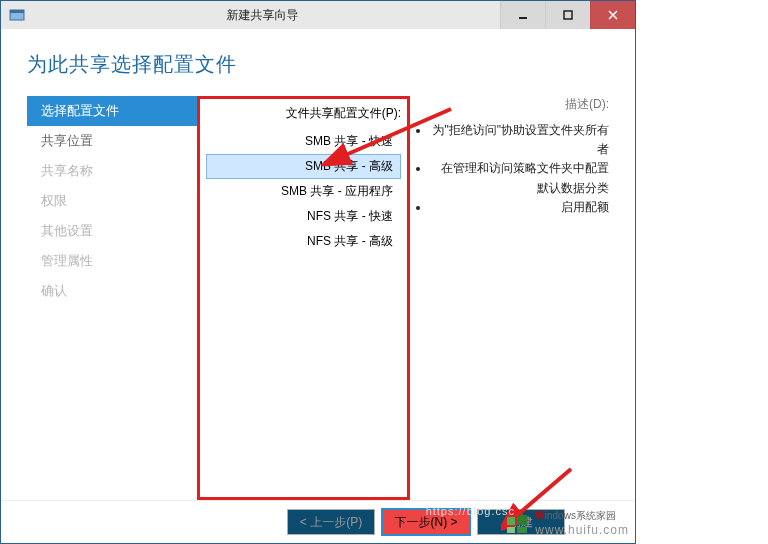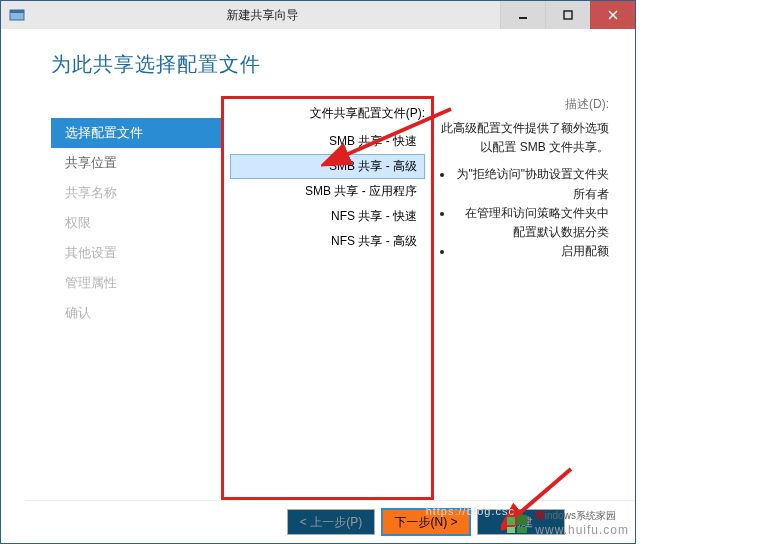--- a/index.html
+++ b/index.html
@@ -5,41 +5,41 @@
   html,body{margin:0;padding:0;font-family:"Microsoft YaHei","Segoe UI",sans-serif;font-size:12px;background:#fff;}
   .window{width:636px;height:544px;position:relative;box-sizing:border-box;border:1px solid #2e5f8a;background:#fff;overflow:hidden;}
   .titlebar{height:28px;background:#e8e8e8;border-bottom:1px solid #d0d0d0;display:flex;align-items:center;}
   .titlebar .icon{width:16px;height:16px;margin-left:8px;display:inline-block;}
   .titlebar .title{flex:1;text-align:center;font-size:12px;color:#222;}
   .win-btns{display:flex;height:100%;}
   .win-btn{width:44px;height:100%;display:flex;align-items:center;justify-content:center;font-family:Arial;font-size:14px;border-left:1px solid rgba(0,0,0,.05);} 
   .win-min{background:#d9d9d9;}
   .win-max{background:#d9d9d9;}
   .win-close{background:#c75050;color:#fff;}
-  .content{position:absolute;top:28px;left:0;right:0;bottom:0;background:#fff;display:flex;flex-direction:column;padding-left:24px;}
+  .content{position:absolute;top:28px;left:0;right:0;bottom:0;background:#fff;display:flex;flex-direction:column;}
   .heading{color:#1e6aa7;font-size:20px;padding:22px 0 18px 26px;letter-spacing:1px;}
   .body{flex:1;display:flex;padding:0 26px 0 26px;}
-  .sidebar{width:170px;flex:none;margin-top:22px;}
+  .sidebar{width:170px;flex:none;}
   .side-item{padding:6px 14px;color:#666;font-size:13px;cursor:default;}
   .side-item.active{background:#2a8dd4;color:#fff;}
   .side-item.disabled{color:#b5b5b5;}
   .main{flex:1;display:flex;text-align:right;}
   .profile-box{width:195px;border:3px solid #e02020;padding:6px 6px 40px 6px;position:relative;}
   .profile-label{font-size:12px;margin:0 0 6px 2px;}
   .profile-list{border-top:1px solid transparent;}
   .profile-item{padding:4px 8px;font-size:12px;cursor:default;}
   .profile-item.selected{background:#cfe8ff;border:1px solid #7eb6e8;padding:3px 7px;}
   .desc-panel{flex:1;}
   .desc-label{font-size:12px;margin-bottom:6px;color:#777;}
   .desc-body{font-size:12px;color:#222;line-height:1.6;}
   .desc-body ul{margin:8px 0 0 4px;padding-left:16px;}
   .buttons{height:42px;display:flex;justify-content:flex-end;align-items:center;gap:6px;padding-right:70px;border-top:1px solid #eee;}
   .btn{min-width:86px;height:24px;border:1px solid #adadad;background:#0c4a6e;font-size:12px;display:flex;align-items:center;justify-content:center;cursor:default;}
   .btn.disabled{color:#9a9a9a;}
-  .btn.default{border:2px solid #2a8dd4;background:#f97316;}
+  .btn.default{border:2px solid #2a8dd4;background:#ef4444;}
   
   .arrow{position:absolute;pointer-events:none;}
   .watermark{position:absolute;right:6px;bottom:6px;display:flex;align-items:flex-end;gap:4px;}
   .wm-logo{width:26px;height:26px;}
   .wm-text{font-size:10px;color:#666;}
   .wm-text b{color:#d40000;}
   .wm-sub{font-size:12px;color:#999;letter-spacing:1px;}
   .faint{position:absolute;right:120px;bottom:26px;color:#dcdcdc;font-size:11px;letter-spacing:1px;}
 </style>
 </head>
@@ -99,21 +99,20 @@
               <div class="profile-item selected">SMB 共享 - 高级</div>
               <div class="profile-item">SMB 共享 - 应用程序</div>
               <div class="profile-item">NFS 共享 - 快速</div>
               <div class="profile-item">NFS 共享 - 高级</div>
             </div>
         </div>
 
         <div class="desc-panel">
           <div class="desc-label">描述(D):</div>
           <div class="desc-body">
-            <div>此高级配置文件提供了额外选项以配置 SMB 文件共享。</div>
             <ul id="desc-bullets">
                 <li>为"拒绝访问"协助设置文件夹所有者</li>
                 <li>在管理和访问策略文件夹中配置默认数据分类</li>
                 <li>启用配额</li>
               </ul>
           </div>
         </div>
 
       </div>
     </div>

